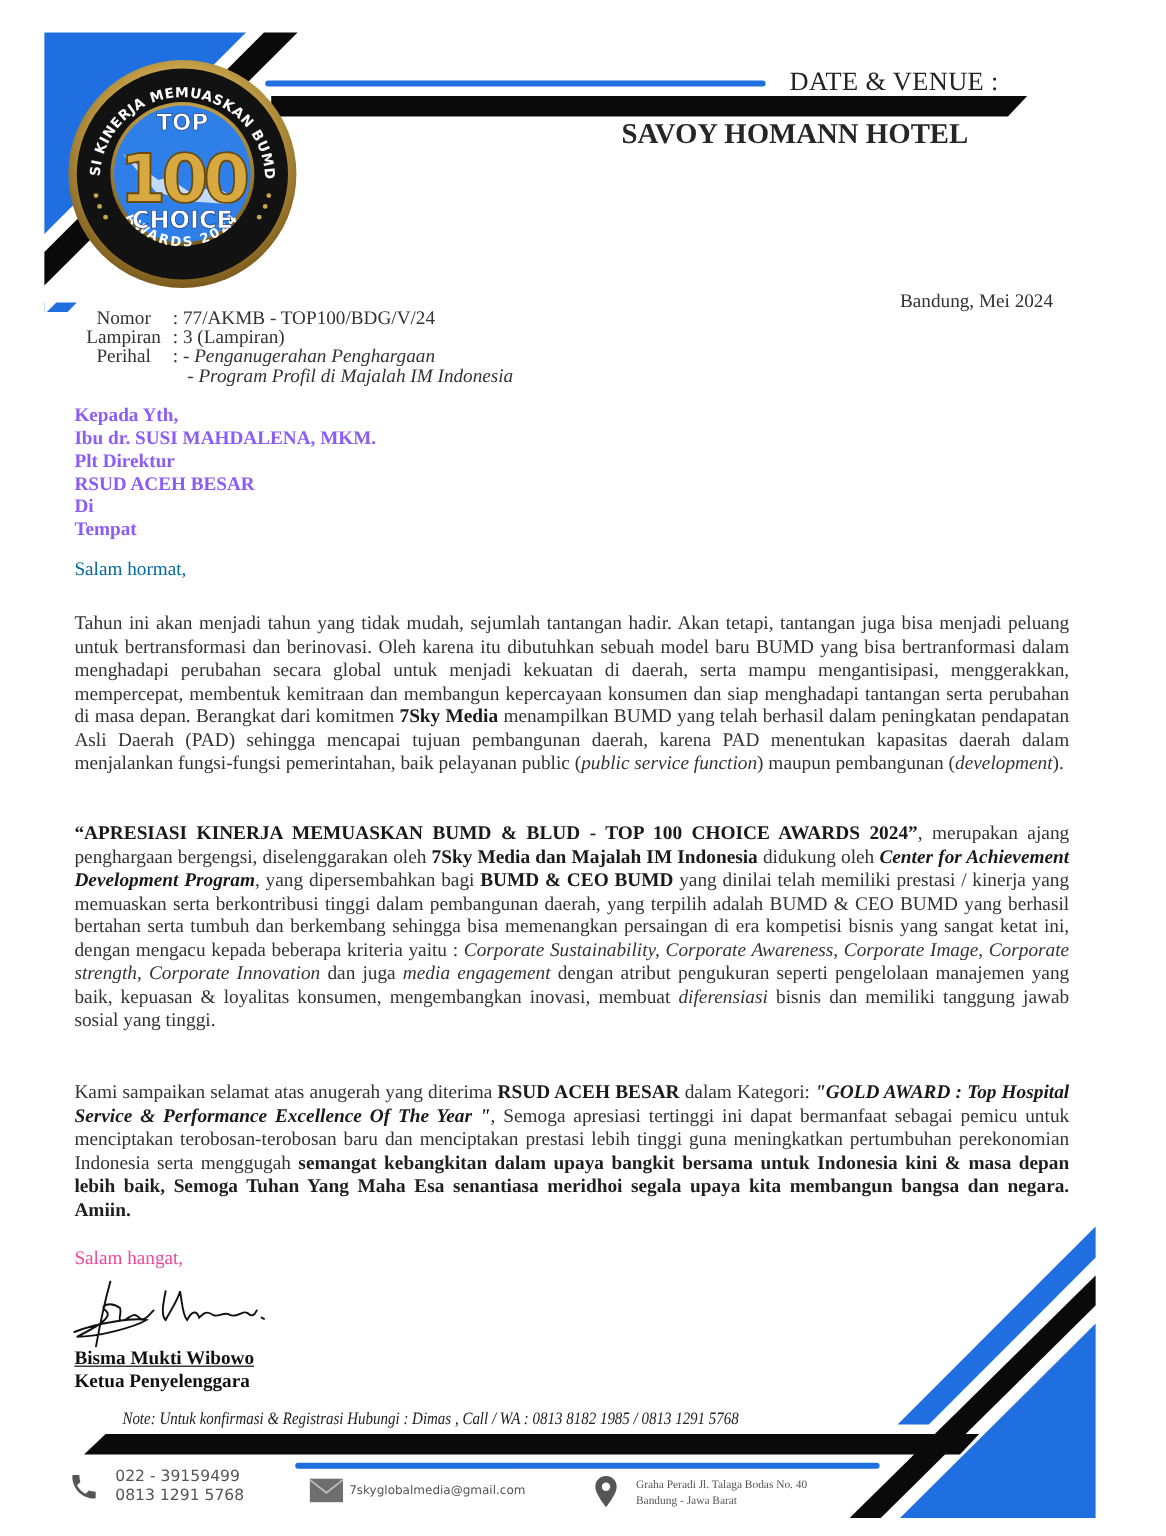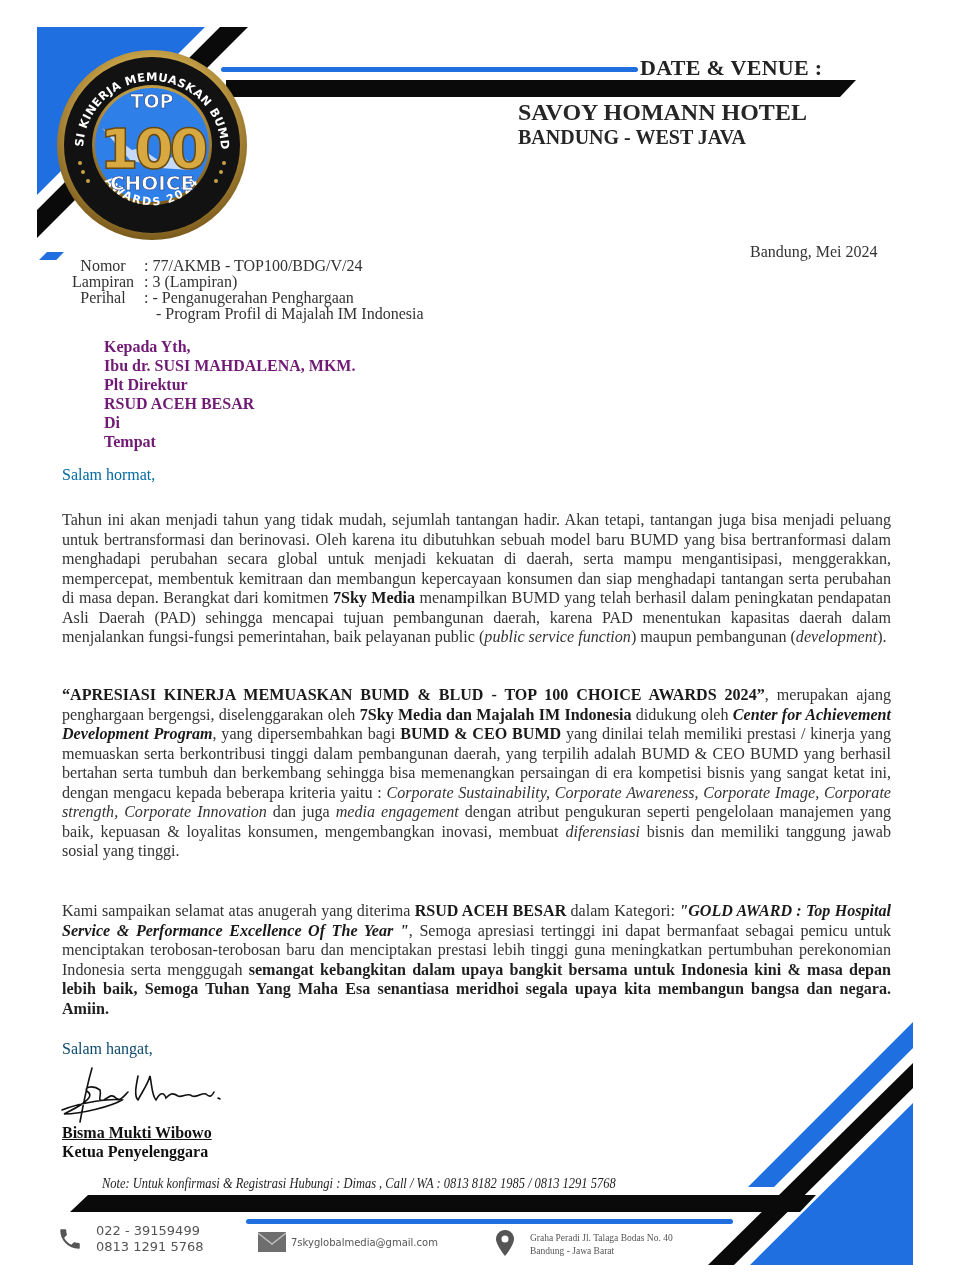--- a/index.html
+++ b/index.html
@@ -3,48 +3,48 @@
 <meta charset="utf-8">
 <style>
   html, body { margin:0; padding:0; background:#ffffff; }
   body { width:972px; height:1280px; position:relative; overflow:hidden;
          font-family:"Liberation Serif", "DejaVu Serif", serif; color:#2a2a2a; }
   .abs { position:absolute; }
   .deco { position:absolute; left:0; top:0; }
   .serif { font-family:"Liberation Serif", serif; }
 
   
-  #venue-heading { left:640px; top:55px; font-size:22px; font-weight:bold; color:#222; letter-spacing:0.3px; }
+  #venue-heading { left:658px; top:55px; font-size:22px; font-weight:normal; color:#222; letter-spacing:0.3px; }
   #venue-block { left:518px; top:100px; font-weight:bold; color:#262626; line-height:25px; }
   #venue-block .l1 { font-size:23px; }
   #venue-block .l2 { font-size:24px; }
   #venue-block .l3 { font-size:20px; }
   #venue-block sup { font-size:12px; vertical-align:9px; }
 
   #place-date { left:750px; top:243px; font-size:16px; color:#333; }
 
   
   #ref-block { left:62px; top:258px; font-size:16px; line-height:16px; color:#333; }
   #ref-block .row { display:flex; }
   #ref-block .lbl { width:82px;text-align:center; }
   #ref-block .val { }
-  #ref-block .it { }
+  #ref-block .it { font-style:italic; }
 
-  #addressee { left:62px; top:337px; font-size:16px; font-weight:bold; line-height:19px; color:#701a75;margin-left:42px; }
+  #addressee { left:62px; top:337px; font-size:16px; font-weight:bold; line-height:19px; color:#8b5cf6; }
 
   #greeting { left:62px; top:466px; font-size:16px; color:#0369a1; }
 
   .para { position:absolute; left:62px; width:829px; font-size:16.1px; line-height:19.5px;
           text-align:justify; color:#333; }
   .para b { color:#1a1a1a; }
   #para1 { top:510px; }
   #para2 { top:685px; }
   #para3 { top:901px; }
 
-  #closing { left:62px; top:1040px; font-size:16px; color:#0c4a6e; }
+  #closing { left:62px; top:1040px; font-size:16px; color:#ec4899; }
   #signer-name { left:62px; top:1124px; font-size:16px; font-weight:bold; text-decoration:underline; color:#111; }
   #signer-title { left:62px; top:1143px; font-size:16px; font-weight:bold; color:#111; }
 
   #note { left:102px; top:1175px; font-size:14.5px; font-style:italic; color:#222; transform:scaleX(0.86); transform-origin:left top; white-space:nowrap; }
 
   
   .contact-text { color:#555; font-family:"DejaVu Sans", sans-serif; }
   #phone-lines { left:96px; top:1223px; font-size:13px; line-height:16px; }
   #email-text { left:291px; top:1237px; font-size:10px; }
   #addr-lines { left:530px; top:1232px; font-size:9.5px; line-height:13px;font-family:Liberation Serif, serif; }
@@ -98,21 +98,20 @@
       <circle cx="88" cy="181" r="2"></circle>
     <circle cx="224" cy="163" r="2"></circle>
       <circle cx="221" cy="172" r="2"></circle>
       <circle cx="216" cy="181" r="2"></circle>
   </g>
 </svg>
 
 <div id="venue-heading" class="abs serif">DATE &amp; VENUE :</div>
 <div id="venue-block" class="abs serif">
   <div class="l2">SAVOY HOMANN HOTEL</div>
-  <div class="l3">BANDUNG - WEST JAVA</div>
 </div>
 
 <div id="place-date" class="abs">Bandung, Mei 2024</div>
 
 <div id="ref-block" class="abs">
   <div class="row">
     <span class="lbl">Nomor</span>
     <span class="val">: 77/AKMB - TOP100/BDG/V/24</span>
   </div>
   <div class="row">

